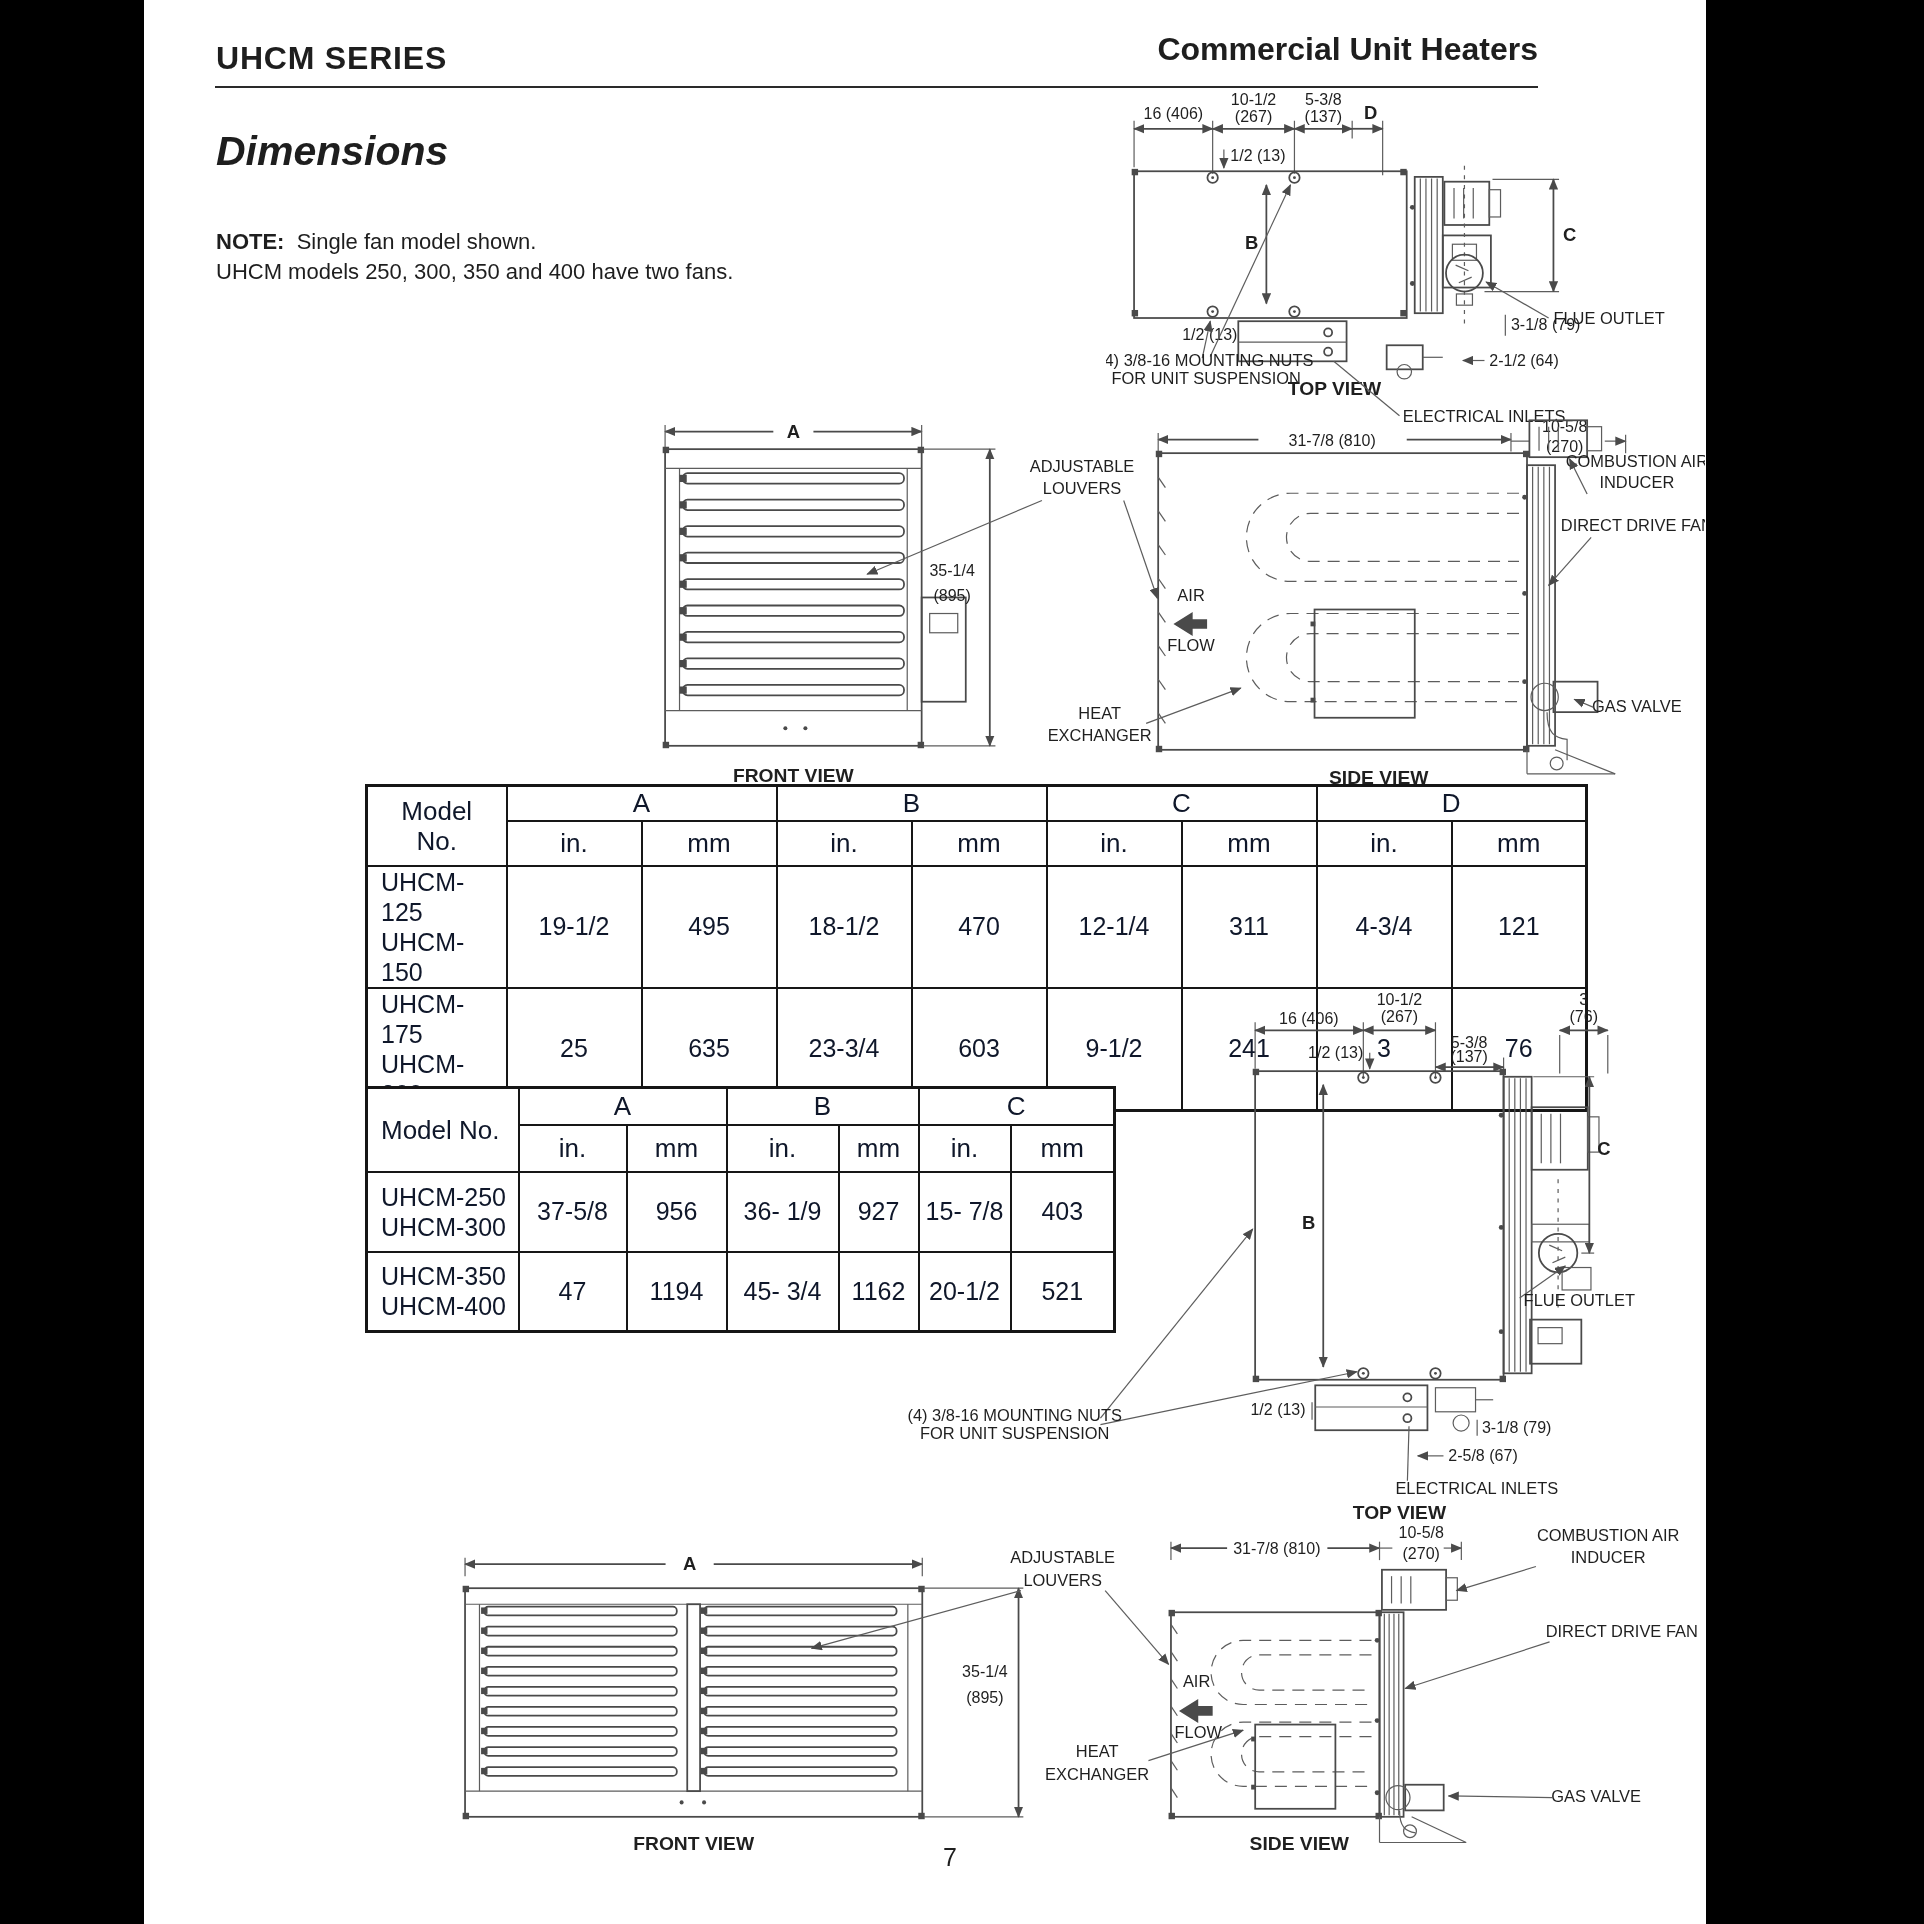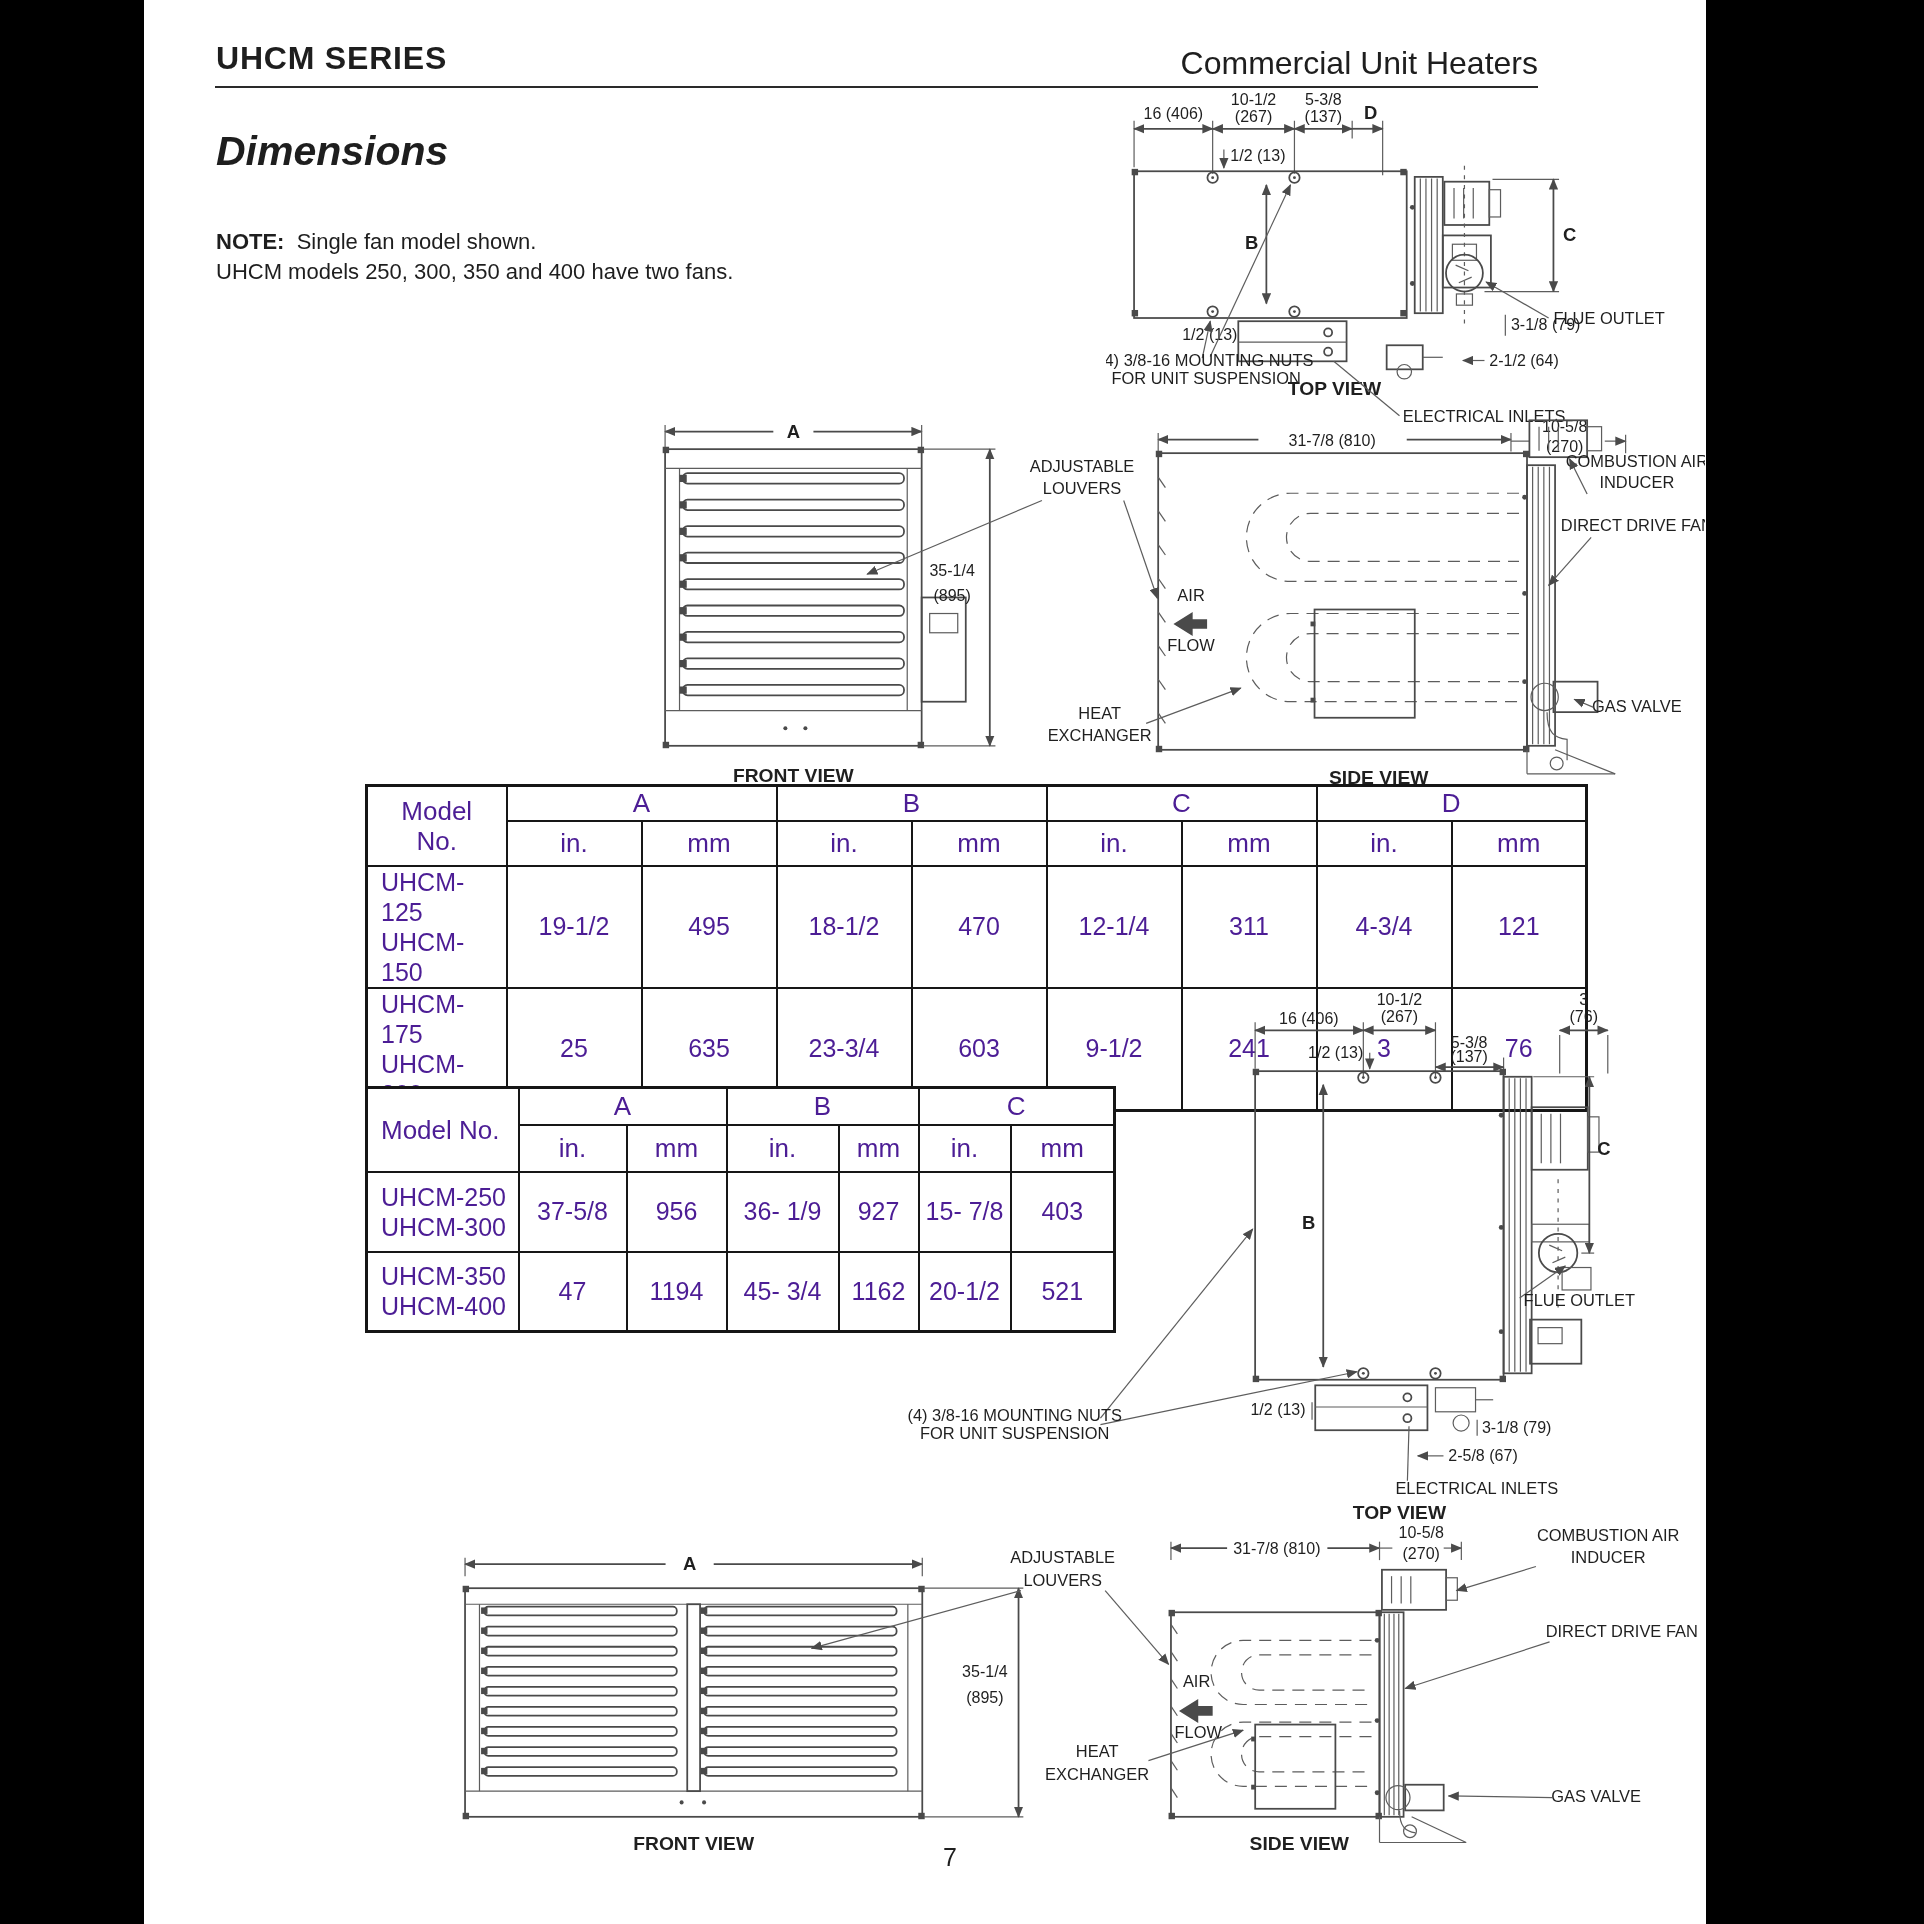--- a/index.html
+++ b/index.html
@@ -2,28 +2,28 @@
 <html style="font-size:13px"><head>
 <meta charset="utf-8">
 <title>UHCM SERIES</title>
 <style>
   html,body {margin:0; padding:0;}
   body {width:1925px; height:1925px; background:#000; position:relative;
         font-family:"Liberation Sans", sans-serif; color:#1e1e1e;}
   .page {position:absolute; left:144px; top:0; width:1562px; height:1925px; background:#ffffff; overflow:hidden;}
   .abs {position:absolute;}
   .series-title {left:72px; top:40px; font-size:32px; font-weight:bold; letter-spacing:0.8px;}
-  .product-title {right:168px; top:45px; font-size:32px; font-weight:normal;}
+  .product-title {right:168px; top:31px; font-size:32px; font-weight:bold;}
   .head-rule {left:71px; top:86px; width:1323px; height:2.4px; background:#2a2a2a;}
   .section-title {left:72px; top:128px; font-size:41px; font-weight:bold; font-style:italic;}
   .note {left:72px; top:227px; font-size:22px; line-height:30px;}
   .page-num {left:766px; top:1843px; width:80px; text-align:center; font-size:25px;}
 
   table.dim-table {position:absolute; border-collapse:collapse; table-layout:fixed; background:#fff;
-                   font-size:25px; color:#4c1d95; border:3.2px solid #161616;}
+                   font-size:25px; color:#0f172a; border:3.2px solid #161616;}
   table.dim-table th, table.dim-table td {border:2.4px solid #161616; text-align:center; font-weight:normal; padding:0;}
   table.dim-table thead th {font-size:26px;}
   .model-cell {text-align:left !important; padding-left:13px !important; line-height:30px;}
   .model-head {line-height:30px;}
 
   svg text {fill:#1f1f1f; font-family:"Liberation Sans", sans-serif;}
   .dt {font-size:20px;}
   .lt {font-size:20.5px;}
   .bt {font-size:23px; font-weight:bold;}
   .cap {font-size:24px; font-weight:bold;}

